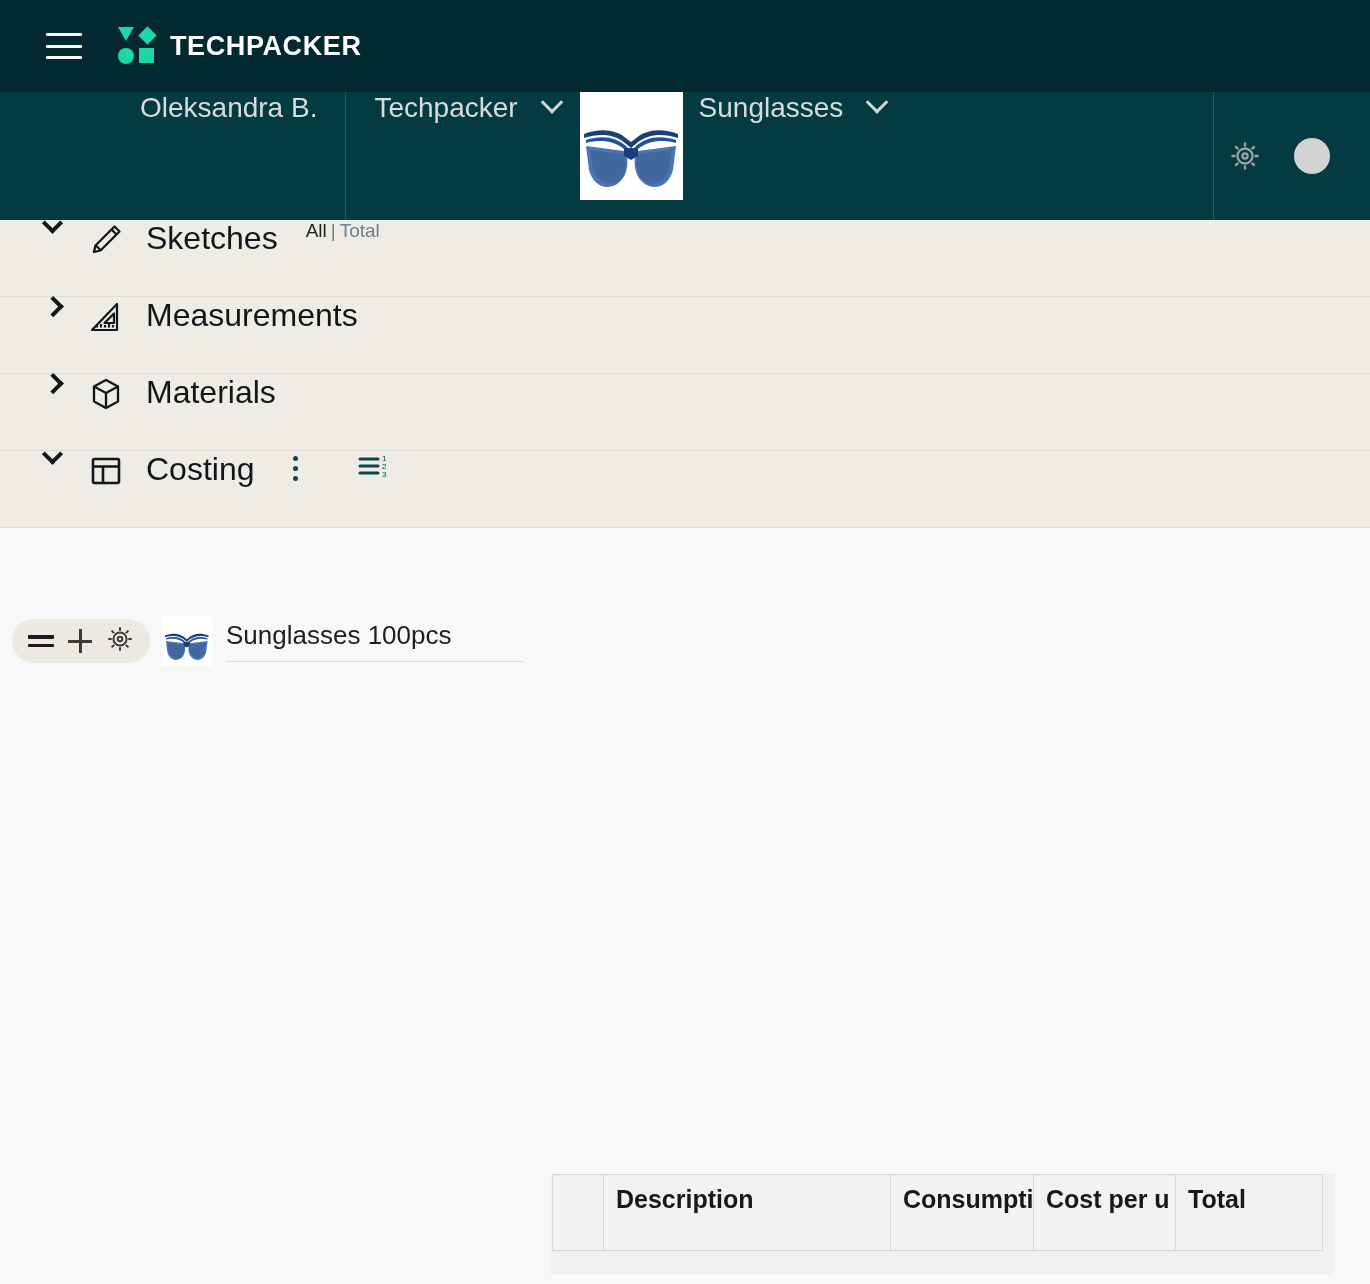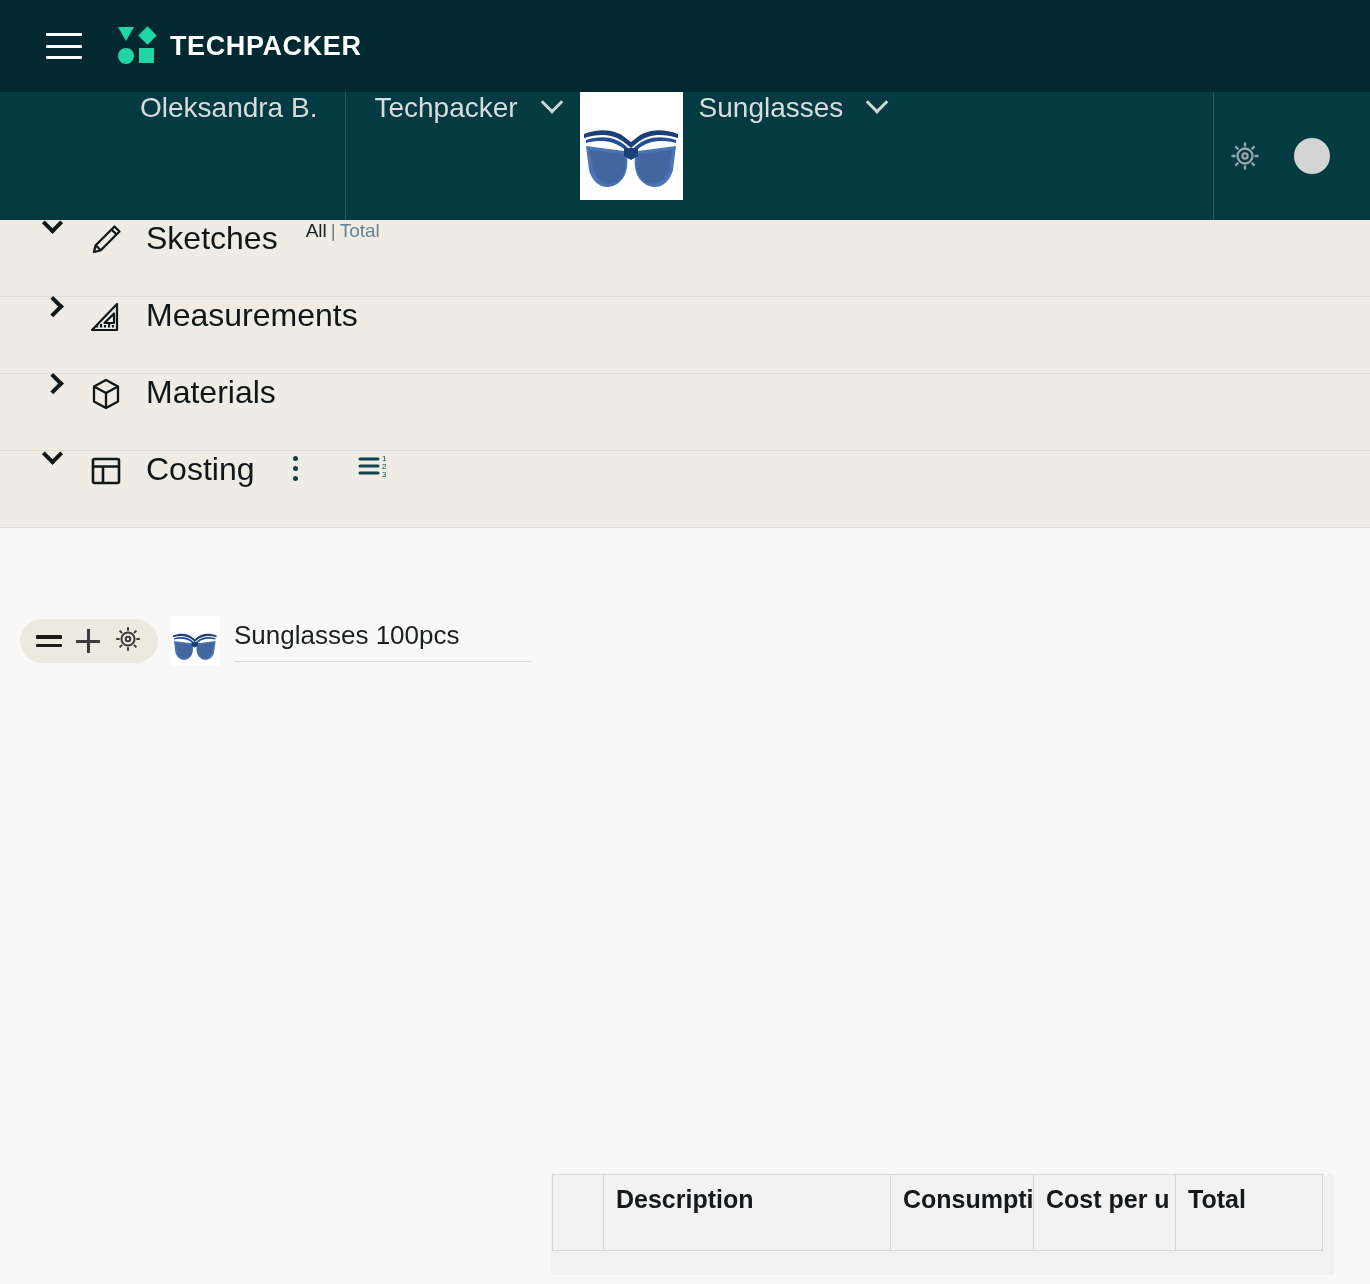--- a/index.html
+++ b/index.html
@@ -155,21 +155,21 @@
   .content {
     position: relative;
     height: 600px;
     background: #f8f8f8;
     display: flex;
   }
   .left-pane { width: 545px; flex: 0 0 545px; position: relative; }
 
   .item-row {
     position: absolute;
-    left: 20px; top: 88px;
+    left: 12px; top: 88px;
     display: flex; align-items: center; justify-content: space-between;
   }
   .pill {
     background: #ece9e1;
     border-radius: 32px;
     height: 44px;
     display: flex; align-items: center;
     padding: 0 16px;
     gap: 14px;
   }

